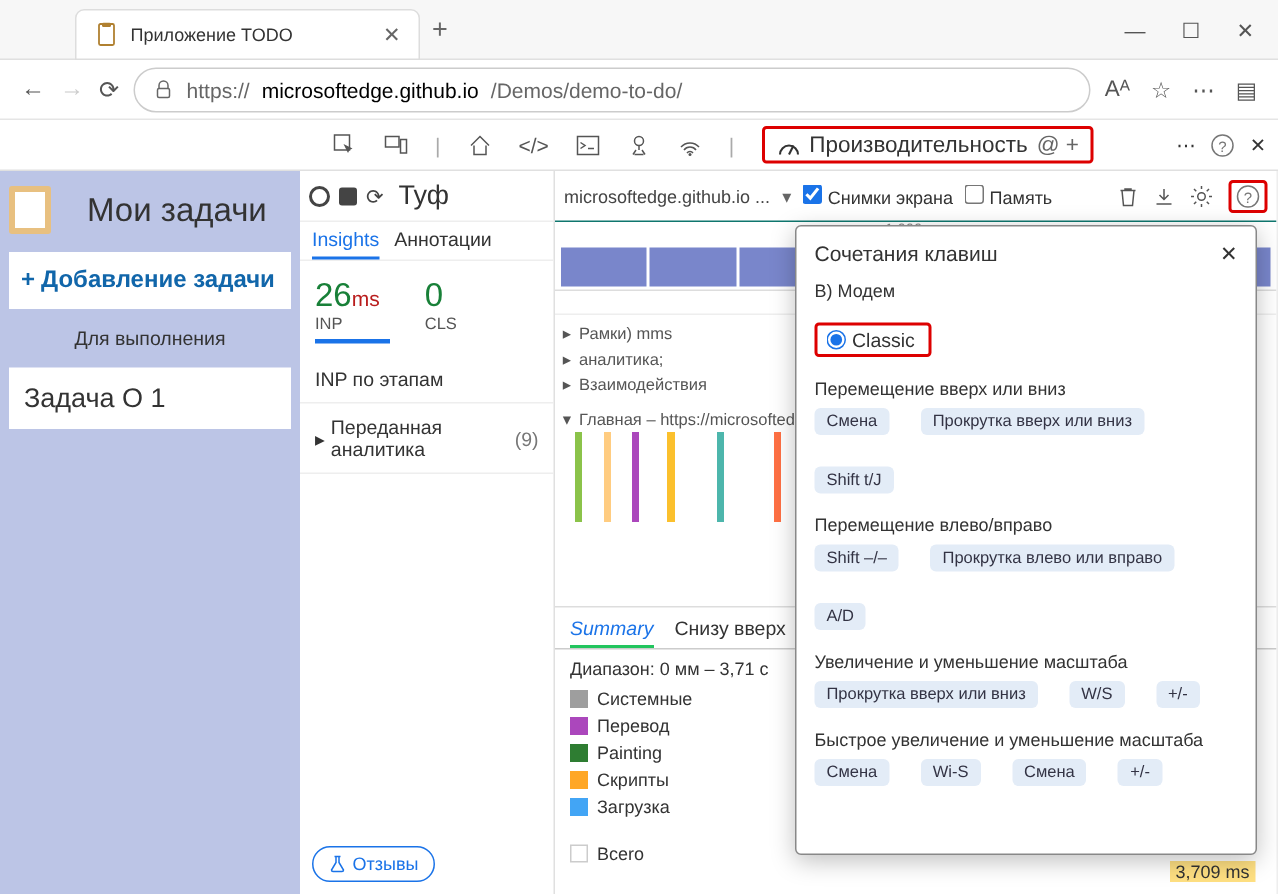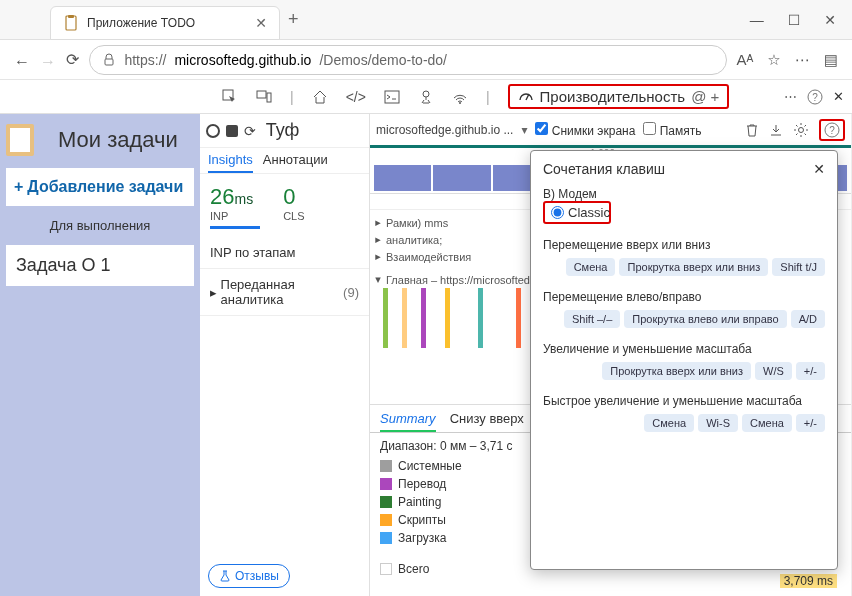--- a/index.html
+++ b/index.html
@@ -17,21 +17,21 @@
 
 .addrbar { height: 40px; display: flex; align-items: center; gap: 10px; padding: 0 14px; background: #fff; border-bottom: 1px solid #e5e5e5; }
 .addrbar .nav { font-size: 16px; color: #555; }
 .urlbox { flex: 1; display: flex; align-items: center; gap: 8px; border: 1px solid #ccc; border-radius: 18px; padding: 4px 12px; height: 30px; font-size: 14px; color: #666; }
 .urlbox .host { color: #000; }
 .addr-icons { display: flex; gap: 14px; align-items: center; color: #555; font-size: 15px; }
 
 
 .devtools-top { height: 34px; display: flex; align-items: center; gap: 10px; padding: 0 8px; border-bottom: 1px solid #e0e0e0; }
 .devtools-top .dticon { font-size: 14px; color: #555; padding: 2px 4px; }
-.perf-tab { display: flex; align-items: flex-start; gap: 6px; border: 2px solid #d00; padding: 2px 8px; border-radius: 3px; margin-left: 4px; font-size: 15px; }
+.perf-tab { display: flex; align-items: flex-end; gap: 6px; border: 2px solid #d00; padding: 2px 8px; border-radius: 3px; margin-left: 4px; font-size: 15px; }
 .perf-tab .gauge-icon { font-size: 14px; }
 .devtools-top .spacer { flex: 1; }
 .devtools-top-right { display: flex; gap: 10px; align-items: center; }
 .help-highlight { border: 2px solid #d00; border-radius: 3px; padding: 1px 3px; }
 
 
 .main { display: flex; height: calc(596px - 40px - 40px - 34px); }
 .app-sidebar { width: 200px; background: #bcc5e6; padding: 6px; display: flex; flex-direction: column; gap: 8px; }
 .app-title { display: flex; align-items: center; gap: 24px; font-size: 22px; font-weight: 400; padding: 4px 0; }
 .clipboard { width: 28px; height: 32px; background: #e8c080; border-radius: 2px; position: relative; display: inline-block; }
@@ -51,21 +51,21 @@
 .metrics-row { display: flex; gap: 30px; padding: 10px 10px 4px; }
 .metric-val { font-size: 22px; font-weight: 400; color: #188038; }
 .metric-lbl { font-size: 11px; color: #555; }
 .metric-progress { height: 3px; background: #1a73e8; margin: 0 10px 8px; width: 50px; }
 .insight-section { padding: 8px 10px; font-size: 13px; border-bottom: 1px solid #eee; }
 .insight-section .hdr { display: flex; align-items: center; gap: 4px; }
 .feedback-btn { margin: auto 8px 8px; border: 1px solid #1a73e8; color: #1a73e8; border-radius: 14px; padding: 4px 10px; font-size: 12px; display: inline-flex; align-items: center; gap: 4px; align-self: flex-start; }
 
 
 .perf-main { flex: 1; display: flex; flex-direction: column; border-right: 1px solid #eee; overflow: hidden; }
-.perf-sub-toolbar { height: 34px; display: flex; align-items: center; gap: 8px; padding: 0 6px; font-size: 12px; border-bottom: 3px solid #0f766e; }
+.perf-sub-toolbar { height: 34px; display: flex; align-items: center; gap: 8px; padding: 0 6px; font-size: 12px; border-bottom: 1px solid #0f766e; }
 .perf-sub-toolbar input[type=checkbox] { accent-color: #1a73e8; }
 .perf-sub-toolbar .right { margin-left: auto; display: flex; gap: 10px; align-items: center; font-size: 14px; color: #555; }
 .timeline-overview { height: 46px; background: #fff; position: relative; border-bottom: 1px solid #ddd; }
 .timeline-overview .blocks { position: absolute; bottom: 2px; left: 4px; right: 4px; height: 26px; display: flex; gap: 2px; }
 .timeline-overview .blocks span { flex: 1; background: #7986cb; }
 .tlabel { position: absolute; top: 0; left: 50%; transform: translateX(-50%); font-size: 10px; color: #888; }
 .tracks { flex: 1; font-size: 11px; color: #555; padding: 4px 4px; overflow: hidden; }
 .track-row { display: flex; align-items: center; gap: 4px; padding: 2px 0; }
 .track-row .tri { width: 8px; text-align: center; }
 .main-thread { margin-top: 6px; }
@@ -76,26 +76,26 @@
 .summary-tabs .active { color: #1a73e8; font-style: italic; border-bottom: 2px solid #22c55e; padding-bottom: 4px; }
 .summary-body { padding: 6px 10px; font-size: 12px; }
 .legend-row { display: flex; align-items: center; gap: 6px; padding: 2px 0; }
 .legend-row .sw { width: 12px; height: 12px; }
 .legend-row .val { margin-left: auto; margin-right: 4px; }
 .total-row .val-hl { background: #ffe082; padding: 0 4px; margin-top: 25px; }
 
 
 .shortcuts { position: absolute; right: 14px; top: 150px; width: 308px; height: 420px; background: #fff; border: 1px solid #888; border-radius: 4px; box-shadow: 0 4px 16px rgba(0,0,0,0.25); padding: 10px 12px; font-size: 13px; overflow: hidden; }
 .shortcuts .hdr { display: flex; justify-content: space-between; align-items: center; margin-bottom: 10px; font-size: 14px; }
-.preset-label { font-size: 12px; margin-bottom: 0; }
-.radio-row { display: flex; align-items: center; gap: 4px; border: 2px solid #d00; padding: 2px 6px; width: 68px; border-radius: 3px; margin-bottom: 14px; }
+.preset-label { font-size: 12px; margin-bottom: 14px; }
+.radio-row { display: flex; align-items: center; gap: 4px; border: 2px solid #d00; padding: 2px 6px; width: 78px; border-radius: 3px; margin-bottom: 14px; }
 .radio-row input { accent-color: #1a73e8; }
 .kb-row { margin-bottom: 14px; }
 .kb-row .lbl { font-size: 12px; margin-bottom: 6px; }
-.kb-keys { display: flex; flex-wrap: wrap; gap: 4px; justify-content: flex-end; }
+.kb-keys { display: flex; flex-wrap: wrap; gap: 21px; }
 .key { background: #e3ecf7; border-radius: 4px; padding: 3px 8px; font-size: 11px; color: #334; }
 
 svg { display: block; }
 </style>
 </head>
 <body>
 
 <div class="titlebar">
   <div class="tab">
     <span class="favicon">
@@ -120,21 +120,21 @@
   <span class="nav" style="color:#ccc">→</span>
   <span class="nav">⟳</span>
   <div class="urlbox">
     <span>
       <svg width="14" height="14" viewBox="0 0 14 14">
           <rect x="3" y="6" width="8" height="6" rx="1" fill="none" stroke="#666"></rect>
           <path d="M4 6V4a3 3 0 016 0v2" fill="none" stroke="#666"></path>
         </svg>
     </span>
     <span>https://</span>
-      <span class="host">microsoftedg.github.io</span>
+      <span class="host">microsoftedge.github.io</span>
       <span>/Demos/demo-to-do/</span>
   </div>
   <div class="addr-icons">
     <span>Aᴬ</span>
     <span>☆</span>
     <span>⋯</span>
     <span>▤</span>
   </div>
 </div>
 
@@ -222,21 +222,21 @@
       <span class="stop-btn" style="border-radius:2px"></span>
       <span class="ticon">⟳</span>
       <span style="font-size:18px; margin-left:4px;">Туф</span>
     </div>
     <div class="insights-tabs">
       <span class="active">Insights</span>
       <span>Аннотации</span>
     </div>
     <div class="metrics-row">
       <div>
-        <div><span class="metric-val">26</span><span style="color:#14532d;font-size:14px">ms</span></div>
+        <div><span class="metric-val">26</span><span style="color:#b91c1c;font-size:14px">ms</span></div>
         <div class="metric-lbl">INP</div>
       </div>
       <div>
         <div class="metric-val">0</div>
         <div class="metric-lbl">CLS</div>
       </div>
     </div>
     <div class="metric-progress"></div>
     <div class="insight-section">
       <div class="hdr">

